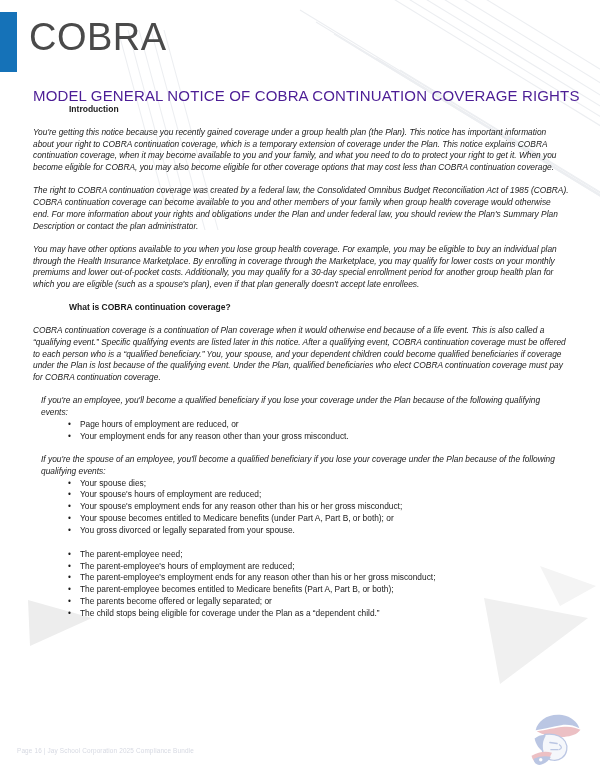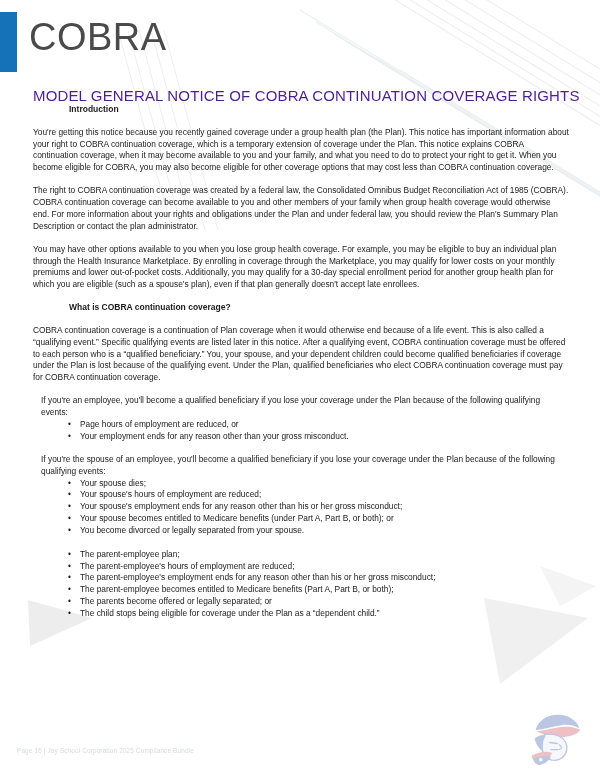--- a/index.html
+++ b/index.html
@@ -84,20 +84,21 @@
     text-align: left;
   }
   .section-heading {
     font-weight: bold;
     font-size: 8.5px;
     margin: 0 0 11px 0;
     padding-left: 36px;
   }
   p.para {
     margin: 0 0 11.5px 0;
+    font-style: italic;
   }
   p.para.tight {
     margin-bottom: 0;
     padding-left: 8px;
   }
   ul.bullets {
     list-style: none;
     margin: 0 0 11.5px 0;
     padding: 0;
   }
@@ -218,28 +219,28 @@
       <li>
         <span class="dot">•</span>
         <span>Your spouse's employment ends for any reason other than his or her gross misconduct;</span>
       </li>
       <li>
         <span class="dot">•</span>
         <span>Your spouse becomes entitled to Medicare benefits (under Part A, Part B, or both); or</span>
       </li>
       <li>
         <span class="dot">•</span>
-        <span>You become divorced or legally separated from your spouse.</span>
+        <span>You gross divorced or legally separated from your spouse.</span>
       </li>
     </ul>
 
     <ul class="bullets">
       <li>
         <span class="dot">•</span>
-        <span>The parent-employee plan;</span>
+        <span>The parent-employee need;</span>
       </li>
       <li>
         <span class="dot">•</span>
         <span>The parent-employee's hours of employment are reduced;</span>
       </li>
       <li>
         <span class="dot">•</span>
         <span>The parent-employee's employment ends for any reason other than his or her gross misconduct;</span>
       </li>
       <li>

